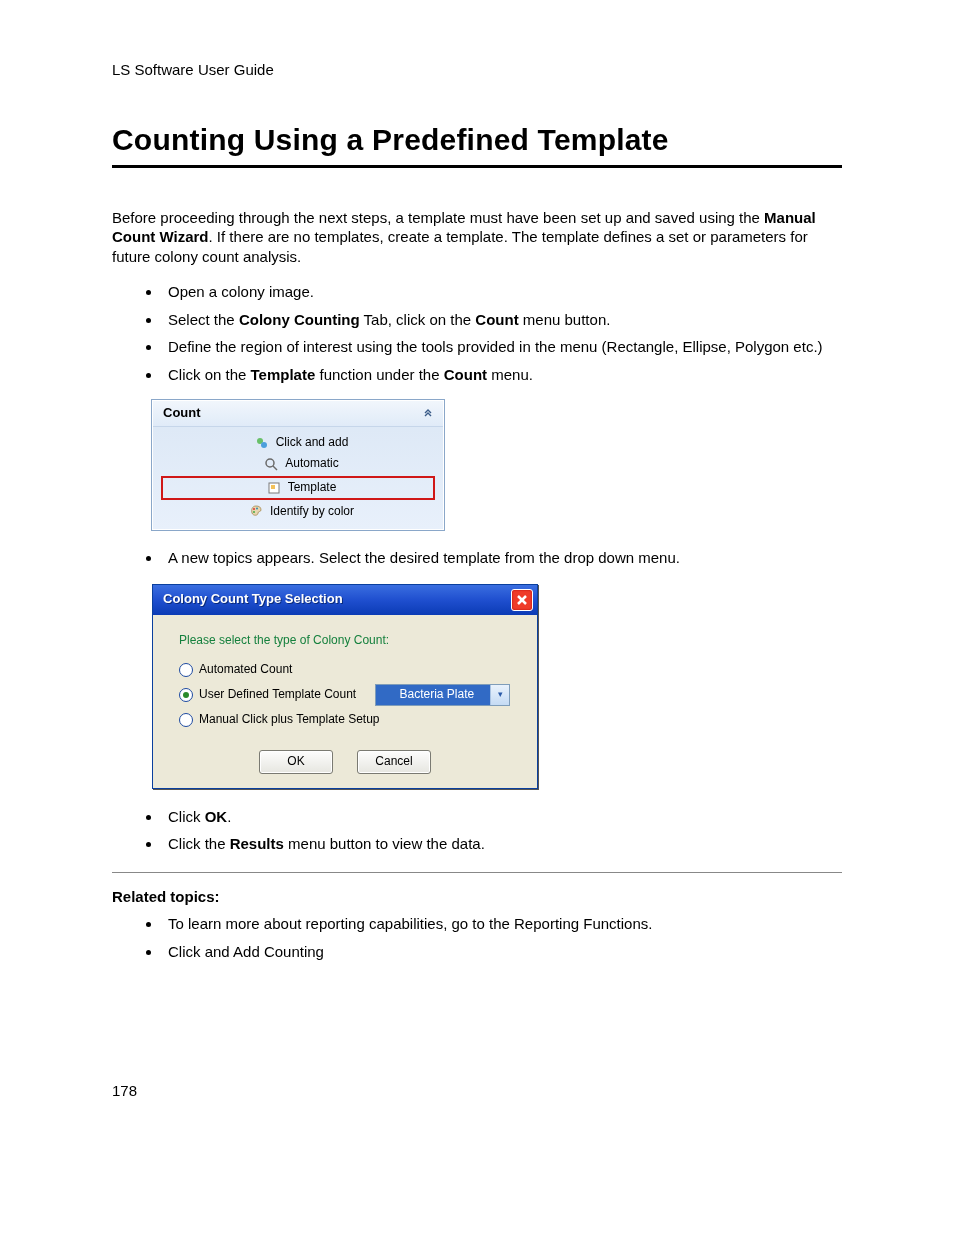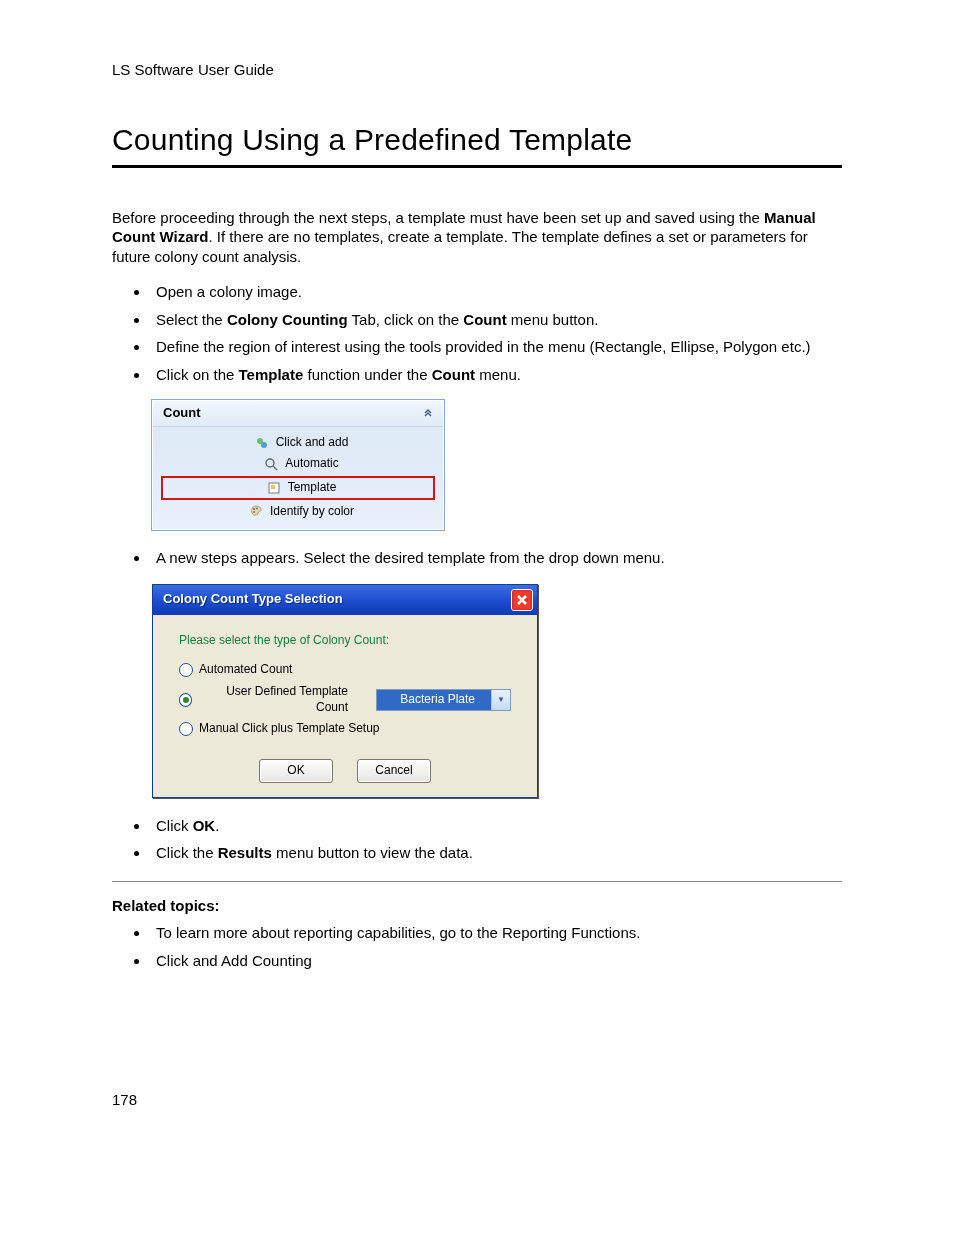--- a/index.html
+++ b/index.html
@@ -9,33 +9,33 @@
     color: #000;
     background: #fff;
     margin: 0;
     padding: 60px 112px 60px 112px;
     width: 954px;
     box-sizing: border-box;
   }
   .header-text { font-size: 15px; margin-bottom: 40px; }
   h1 {
     font-family: Arial, Helvetica, sans-serif;
-    font-weight: 400;
+    font-weight: 700;
     font-size: 30px;
     margin: 0 0 6px 0;
     letter-spacing: 0.2px;
   }
   .title-rule {
     border: none;
     border-top: 3px solid #000;
     margin: 0 0 40px 0;
   }
   p { margin: 0 0 4px 0; }
   ul.doc-list { margin: 16px 0 16px 38px; padding: 0; }
-  ul.doc-list li { margin: 8px 0; padding-left: 6px; }
+  ul.doc-list li { margin: 8px 12px; padding-left: 6px; }
   ul.doc-list li::marker { font-size: 15px; }
   .figure { margin: 8px 0 18px 40px; }
   
   .count-panel {
     width: 290px;
     background: linear-gradient(#dbe7f5, #e8f0fb);
     border: 1px solid #ffffff;
     box-shadow: 0 0 0 1px #8aa7c9;
     font-family: Tahoma, Arial, sans-serif;
     font-size: 12px;
@@ -96,21 +96,21 @@
     width: 12px; height: 12px; border-radius: 50%;
     border: 1px solid #1d4aa0; background: #fff;
     display: inline-flex; align-items: center; justify-content: center;
   }
   .radio.selected::after {
     content: ""; width: 6px; height: 6px; border-radius: 50%;
     background: #2a8a2a;
   }
   .combo {
     display: inline-flex; align-items: stretch;
-    margin-left: 22px; height: 20px;
+    margin-left: 13px; height: 20px;
     border: 1px solid #7f9db9;
     background: #fff;
   }
   .combo-text {
     background: #316ac5; color: #fff;
     padding: 2px 16px 2px 6px; font-size: 12px;
     min-width: 92px;
   }
   .combo-btn {
     width: 18px; display: flex; align-items: center; justify-content: center;
@@ -202,21 +202,21 @@
               <circle cx="5" cy="8" r="1" fill="#4a4"></circle>
             </svg>
           </span>
         <span>Identify by color</span>
       </div>
     </div>
   </div>
 </div>
 
 <ul class="doc-list">
-  <li>A new steps appears.  Select the desired template from the drop down menu.</li>
+  <li>A new topics appears.  Select the desired template from the drop down menu.</li>
 </ul>
 
 <div class="figure">
   <div class="dialog">
     <div class="dialog-titlebar">
       <span>Colony Count Type Selection</span>
       <span class="close-btn">
         <svg width="10" height="10" viewBox="0 0 10 10">
             <line x1="1" y1="1" x2="9" y2="9"></line>
             <line x1="9" y1="1" x2="1" y2="9"></line>

